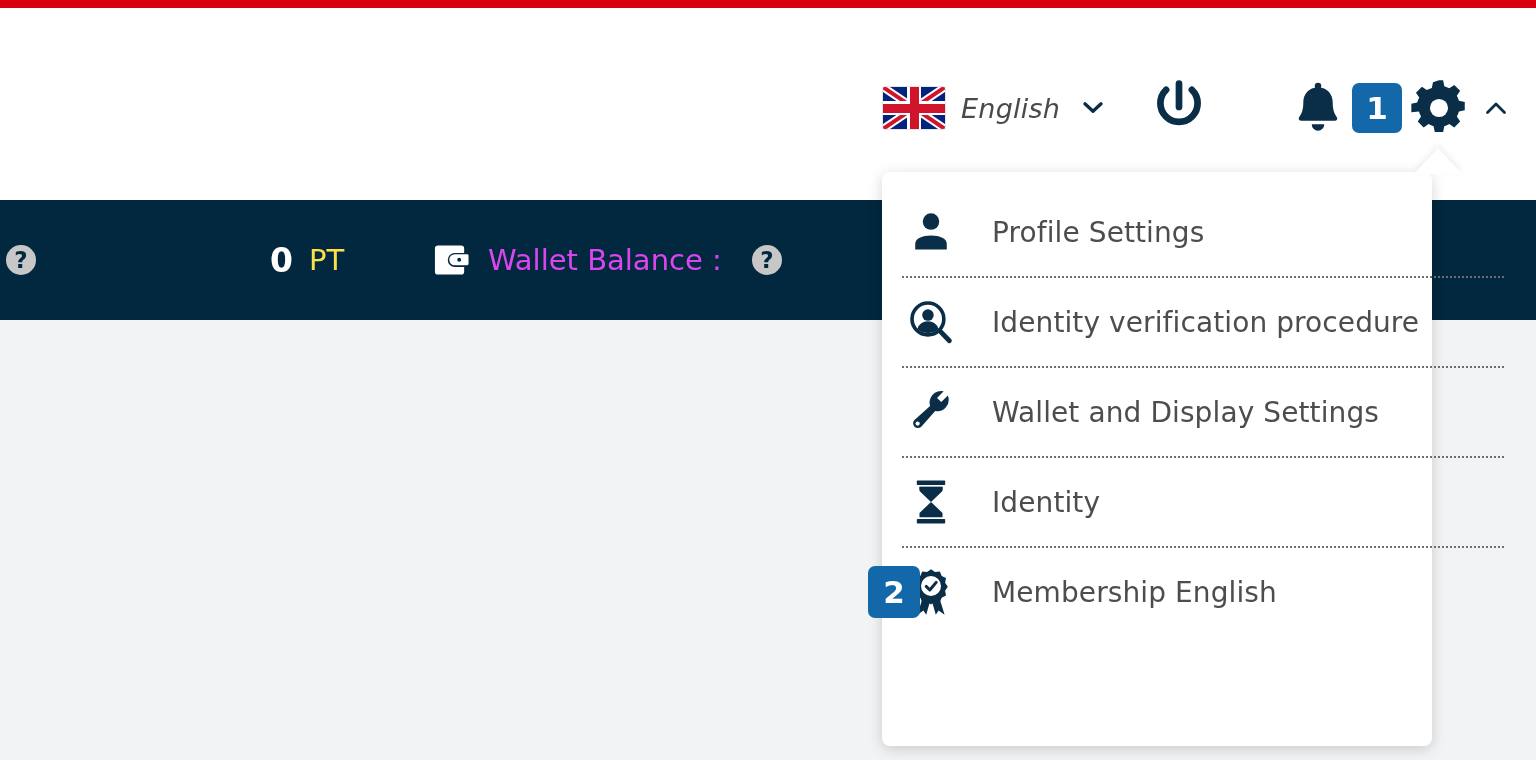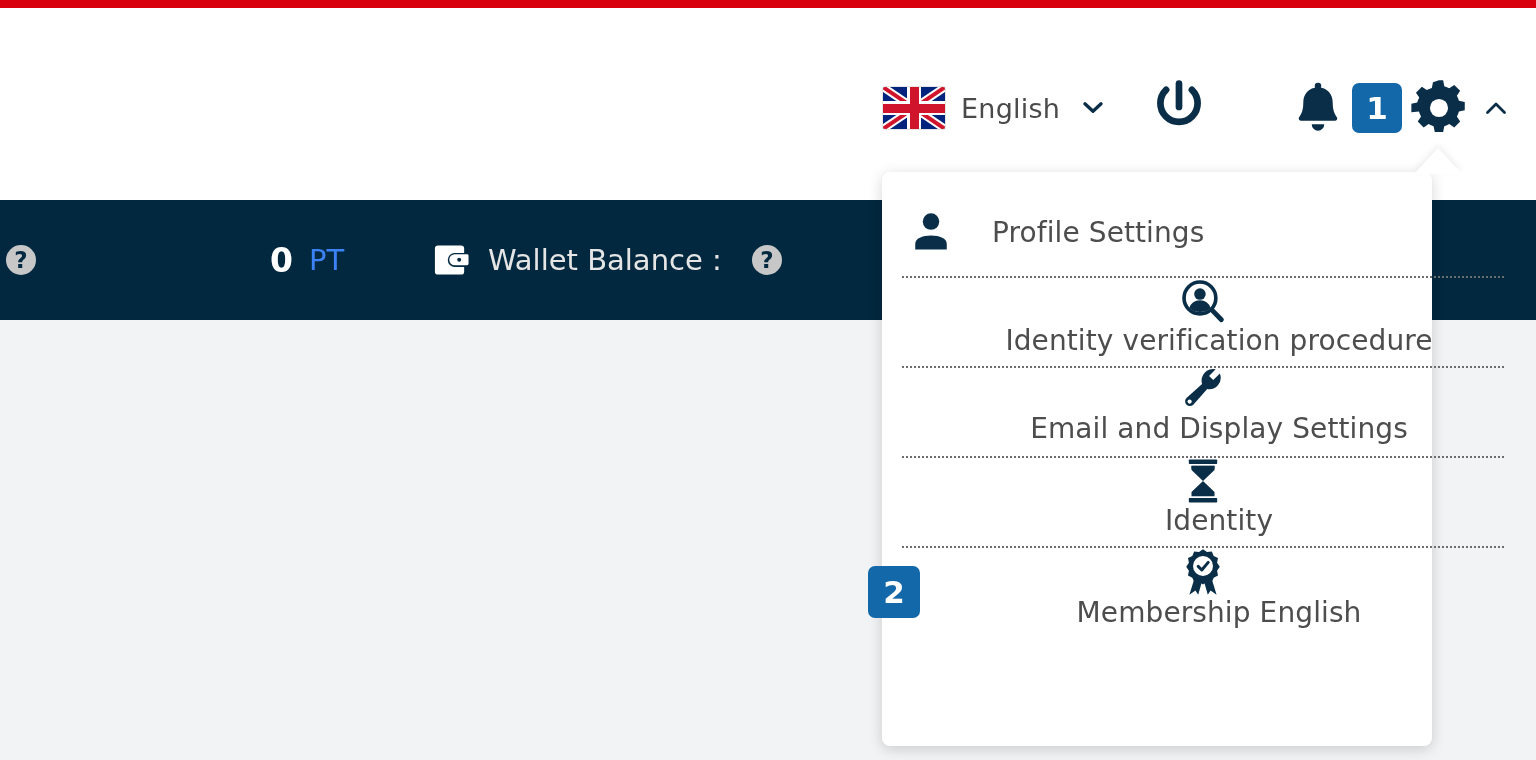--- a/index.html
+++ b/index.html
@@ -43,20 +43,21 @@
     align-items: center;
     gap: 0;
   }
 
   
   .lang-select {
     display: flex;
     align-items: center;
     gap: 16px;
     margin-right: 44px;
+    font-style: italic;
   }
   .flag {
     width: 62px;
     height: 42px;
     position: relative;
     overflow: hidden;
     background: #00247d;
     border-radius: 2px;
     flex: none;
     box-shadow: 0 0 0 1px rgba(0,0,0,0.10);
@@ -155,27 +156,27 @@
     line-height: 1;
   }
   .pt-val {
     font-size: 33px;
     font-weight: 700;
     font-family: "DejaVu Sans", sans-serif;
     color: #ffffff;
   }
   .pt-unit {
     font-size: 29px;
-    color: #3b82f6;
+    color: #fde047;
     font-family: "DejaVu Sans", sans-serif;
     font-weight: 400;
   }
   .wallet-label {
     font-size: 29px;
-    color: #e5e5e5;
+    color: #d946ef;
     font-family: "DejaVu Sans", sans-serif;
     white-space: nowrap;
   }
 
   
   .dropdown {
     position: absolute;
     left: 882px;
     top: 172px;
     width: 550px;
@@ -205,21 +206,20 @@
   .menu-item {
     position: relative;
     height: 88px;
     display: flex;
     align-items: center;
     padding-left: 0;
     cursor: pointer;
   }
   .menu-item + .menu-item {
     border-top: 2px dotted #6d6d6d;
-    flex-direction: column;
   }
   .menu-icon {
     width: 58px;
     min-width: 58px;
     display: flex;
     align-items: center;
     justify-content: center;
     flex: none;
   }
   .menu-label {
@@ -347,21 +347,21 @@
     </div>
 
 
     <div class="menu-item">
       <span class="menu-icon">
         <svg width="44" height="44" viewBox="0 0 24 24">
           <path class="navy" d="M21.2 3.0 l-3.6 3.6 -2.3-2.3 3.6-3.6 a6.3 6.3 0 0 0-7.4 8.0 L3.0 16.3 a2.6 2.6 0 1 0 3.7 3.7 l7.6-8.5 a6.3 6.3 0 0 0 6.9-8.5z"></path>
           <circle cx="4.7" cy="18.3" r="1.15" fill="#ffffff"></circle>
         </svg>
       </span>
-      <span class="menu-label">Email and Display Settings</span>
+      <span class="menu-label">Wallet and Display Settings</span>
     </div>
 
     <div class="menu-item">
       <span class="menu-icon">
         <svg width="36" height="46" viewBox="0 0 18 24">
           <rect x="1.6" y="0.8" width="14.8" height="2.3" rx=".4" class="navy"></rect>
           <rect x="1.6" y="20.9" width="14.8" height="2.3" rx=".4" class="navy"></rect>
           <path class="navy" d="M3.0 4.1 h12 v2.2 L9 12 l6 5.7 v2.2 H3.0 v-2.2 L9 12 3.0 6.3z"></path>
           <rect x="3.0" y="4.1" width="12" height="1.5" class="navy"></rect>
         </svg>

